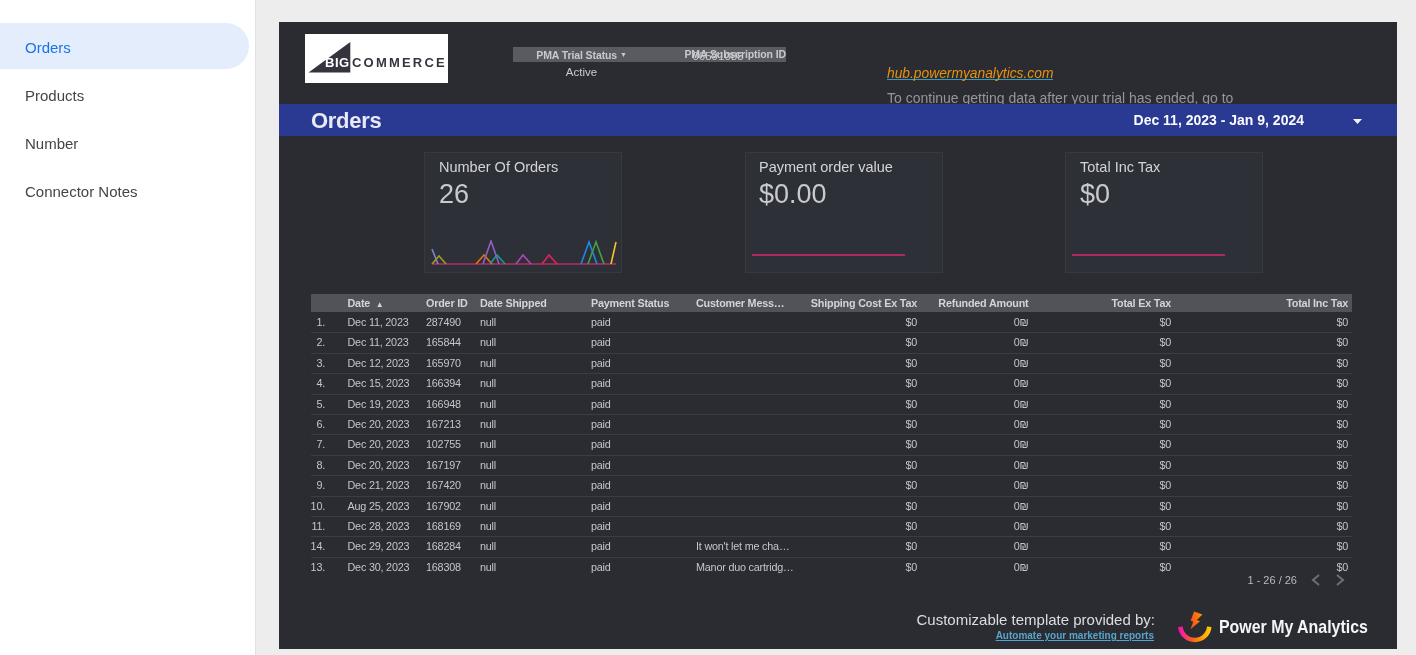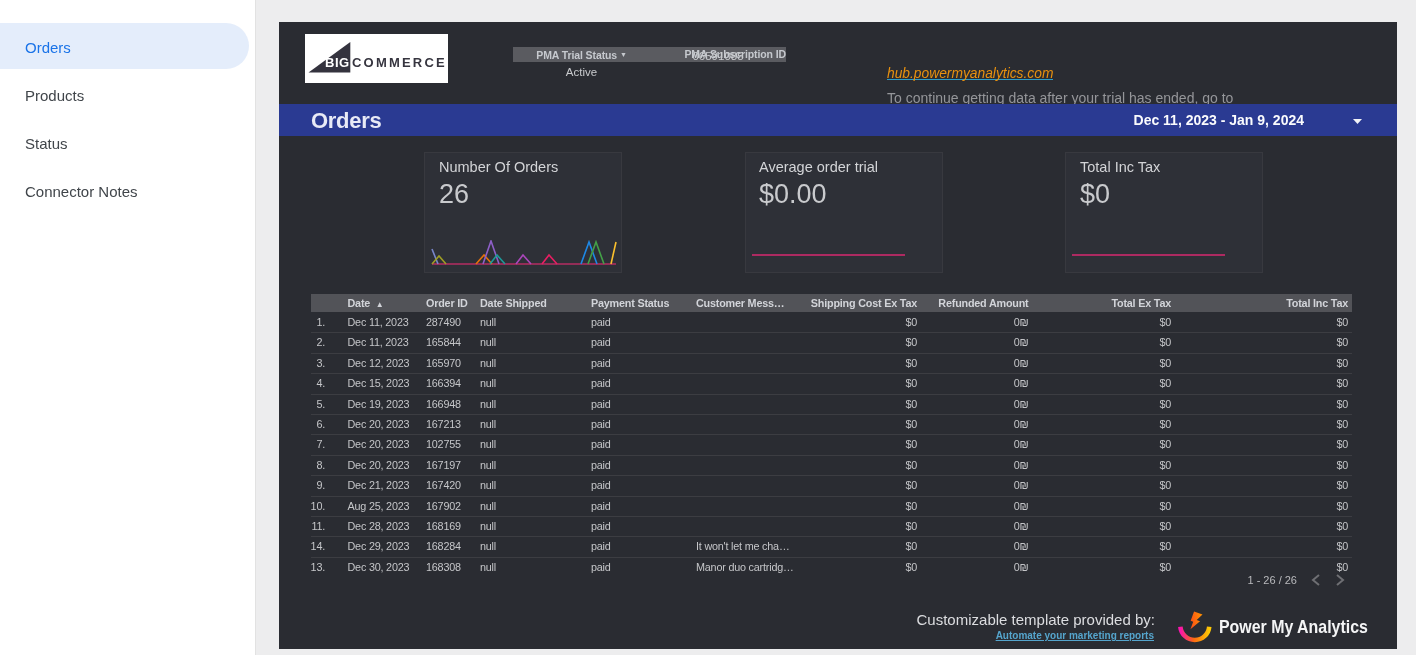--- a/index.html
+++ b/index.html
@@ -41,21 +41,21 @@
   .foot1 { position:absolute; right:261px; top:611px; font-size:15px; color:#dcdde0; white-space:nowrap; }
   .foot2 { position:absolute; right:262px; top:630px; font-size:10px; font-weight:bold; color:#55a5cd; text-decoration:underline; white-space:nowrap; }
   .pmaname { position:absolute; left:1219px; top:616px; font-size:18.5px; font-weight:bold; color:#f4f5f6; white-space:nowrap; transform:scaleX(0.86); transform-origin:left center; }
 </style>
 </head>
 <body>
   <div class="sidebar"></div>
   <div class="pill"></div>
   <div class="mitem" style="top:39px;color:#1a73e8;">Orders</div>
   <div class="mitem" style="top:87px;">Products</div>
-  <div class="mitem" style="top:135px;">Status</div>
+  <div class="mitem" style="top:135px;">Number</div>
   <div class="mitem" style="top:183px;">Connector Notes</div>
 
   <div class="dash"></div>
 
   <div class="logobox"></div>
   <svg class="abs" style="left:305px;top:34px;" width="143" height="49" viewBox="0 0 143 49">
     <polygon points="3.5,38.4 45.3,7.9 45.3,38.4" fill="#34333e"></polygon>
     <text x="20" y="32.6" font-size="13" font-weight="bold" fill="#ffffff" letter-spacing="0.5">BIG</text>
     <text x="47" y="32.7" font-size="13" font-weight="bold" fill="#36353f" letter-spacing="2.2">COMMERCE</text>
   </svg>
@@ -74,21 +74,21 @@
   <div class="daterange">Dec 11, 2023 - Jan 9, 2024</div>
   <svg class="abs" style="left:1353px;top:119px;" width="9" height="5" viewBox="0 0 9 5">
     <polygon points="0,0 9,0 4.5,5" fill="#f2f3f7"></polygon>
   </svg>
 
   <div class="card" style="left:424px;"></div>
   <div class="card" style="left:744.5px;"></div>
   <div class="card" style="left:1064.5px;"></div>
   <div class="ctitle" style="left:439px;top:159px;">Number Of Orders</div>
   <div class="cval" style="left:439px;top:179px;">26</div>
-  <div class="ctitle" style="left:759px;top:159px;">Average order trial</div>
+  <div class="ctitle" style="left:759px;top:159px;">Payment order value</div>
   <div class="cval" style="left:759px;top:179px;">$0.00</div>
   <div class="ctitle" style="left:1080px;top:159px;">Total Inc Tax</div>
   <div class="cval" style="left:1080px;top:179px;">$0</div>
 
   <svg class="abs" style="left:431px;top:240px;" width="186" height="26" viewBox="0 0 186 26">
 
     <polyline points="1,24 185,24" stroke="#b62d63" stroke-width="1.6" fill="none"></polyline>
 
     <polyline points="1,9 7,24" stroke="#7986cb" stroke-width="1.6" fill="none"></polyline>
     <polyline points="1,24 8,16 15,24" stroke="#9e9d24" stroke-width="1.6" fill="none"></polyline>

